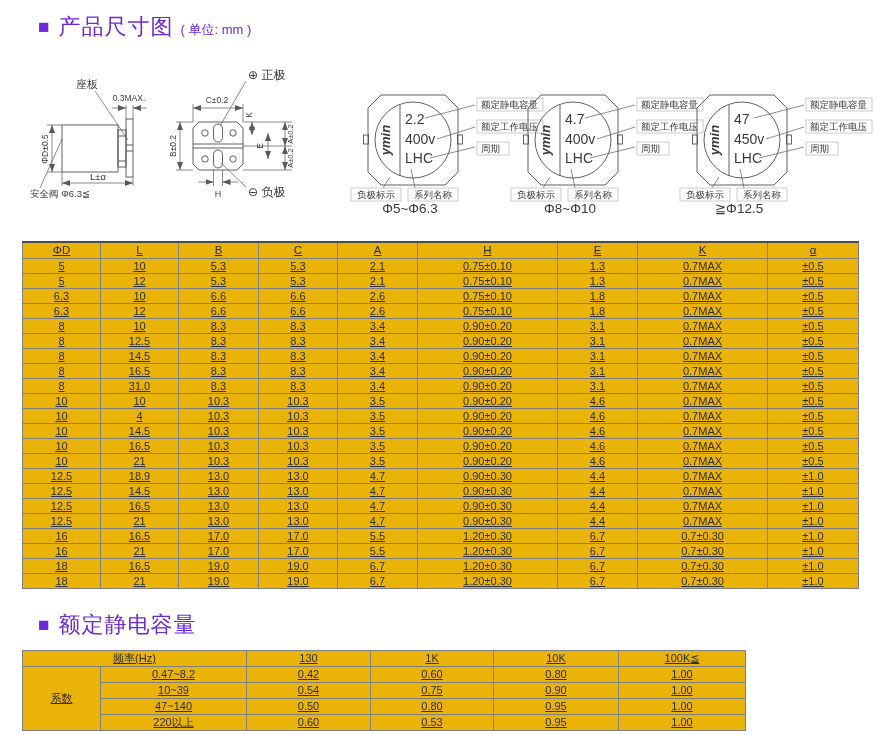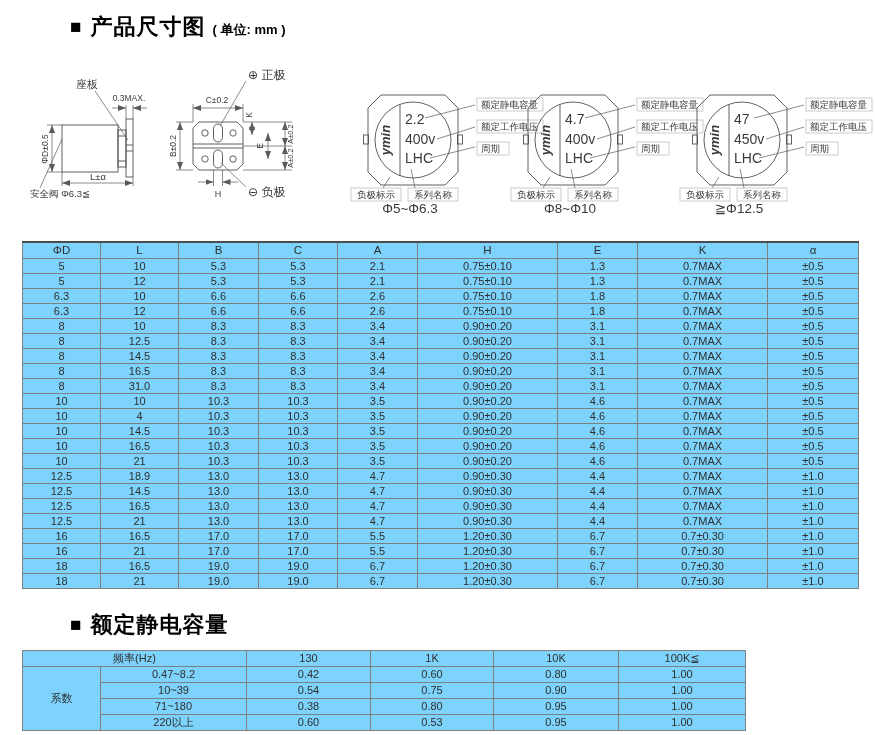--- a/index.html
+++ b/index.html
@@ -1,33 +1,33 @@
 <!DOCTYPE html>
 <html><head>
 <meta charset="utf-8">
 <style>
   html,body{margin:0;padding:0;}
   body{
     width:875px;height:735px;position:relative;overflow:hidden;
     background:#ffffff;color:#333;
     font-family:"Liberation Sans","DejaVu Sans",sans-serif;
   }
-  .sec-title{position:absolute;left:38px;font-weight:bold;color:#000000;
-    font-size:22px;letter-spacing:1px;white-space:nowrap;margin-left:32px;}
+  .sec-title{position:absolute;left:38px;font-weight:normal;color:#6d28d9;
+    font-size:22px;letter-spacing:1px;white-space:nowrap;}
   .sec-title .bullet{font-size:19px;margin-right:8px;position:relative;top:-1px;}
   .sec-title .unit{font-size:13px;letter-spacing:0;}
   #title1{top:12px;}
   #title2{top:610px;}
 
   svg text{fill:#3a3a3a;}
   .dwg{stroke:#4f4f4f;stroke-width:0.9;fill:none;}
   .dim{stroke:#5a5a5a;stroke-width:0.7;fill:none;}
   .lbox{stroke:#b5b5b5;stroke-width:0.7;fill:#ffffff;}
 
-  table{position:absolute;border-collapse:collapse;table-layout:fixed;background:#7dd3fc;}
+  table{position:absolute;border-collapse:collapse;table-layout:fixed;background:#eab308;text-decoration:underline;}
   th,td{border:1px solid #7f7f7f;text-align:center;vertical-align:middle;
     font-size:11px;font-weight:normal;color:#2e2e2e;padding:0;line-height:1;}
   .dim-table{left:22px;top:241px;width:836px;border:1px solid #4c4c4c;border-top:2px solid #4c4c4c;}
   .dim-table th{height:15px;font-size:11.5px;}
   .dim-table td{height:14px;}
   .freq-table{left:22px;top:650px;width:723px;border:1px solid #14532d;}
   .freq-table th,.freq-table td{height:15px;}
 </style>
 </head>
 <body>
@@ -510,22 +510,22 @@
     <td>1.00</td>
   </tr>
   <tr>
     <td>10~39</td>
     <td>0.54</td>
     <td>0.75</td>
     <td>0.90</td>
     <td>1.00</td>
   </tr>
   <tr>
-    <td>71~180</td>
-    <td>0.38</td>
+    <td>47~140</td>
+    <td>0.50</td>
     <td>0.80</td>
     <td>0.95</td>
     <td>1.00</td>
   </tr>
   <tr>
     <td>220以上</td>
     <td>0.60</td>
     <td>0.53</td>
     <td>0.95</td>
     <td>1.00</td>

